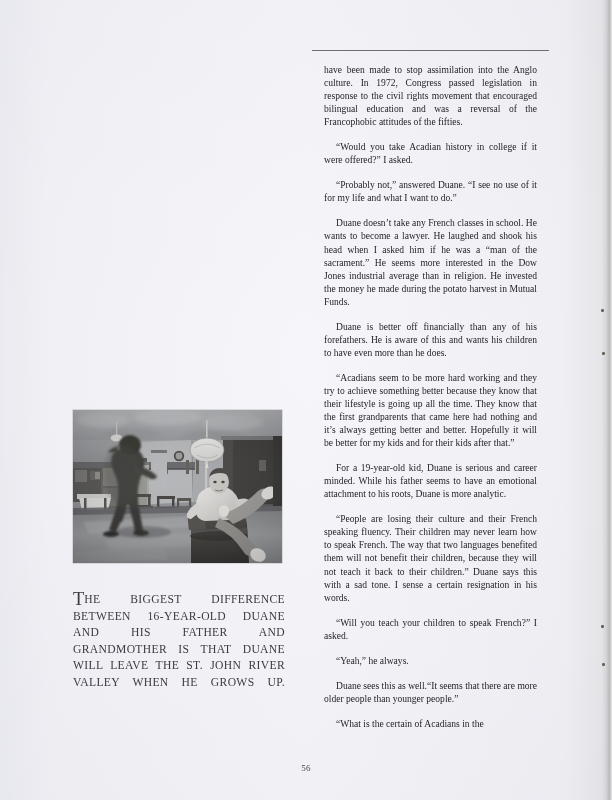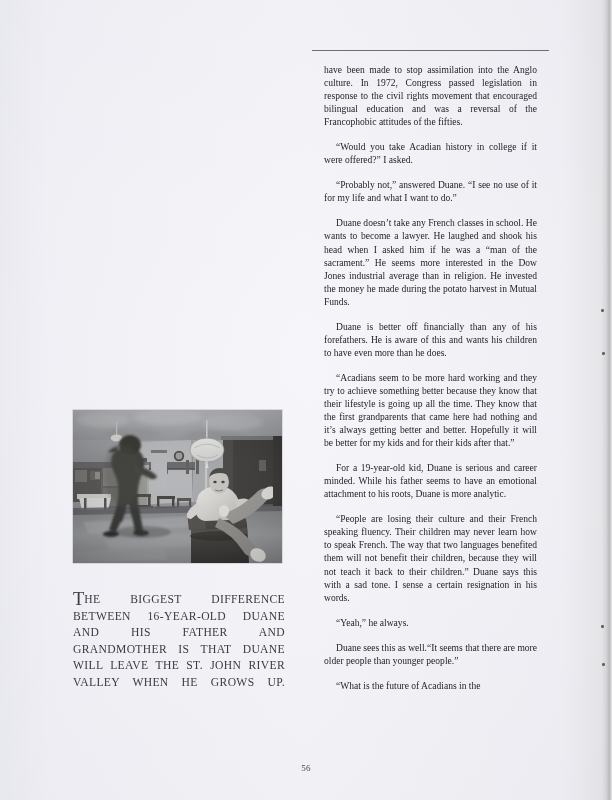--- a/index.html
+++ b/index.html
@@ -343,21 +343,22 @@
     <div id="column-rule"></div>
     <div id="body-text">
       <p class="no-indent">have been made to stop assimilation into the Anglo culture. In 1972, Congress passed legisla­tion in response to the civil rights movement that encouraged bilingual education and was a reversal of the Francophobic attitudes of the fifties.</p>
       <p>“Would you take Acadian history in college if it were offered?” I asked.</p>
       <p>“Probably not,” answered Duane. “I see no use of it for my life and what I want to do.”</p>
       <p>Duane doesn’t take any French classes in school. He wants to become a lawyer. He laughed and shook his head when I asked him if he was a “man of the sacrament.” He seems more interested in the Dow Jones industrial average than in religion. He invested the money he made during the potato harvest in Mutual Funds.</p>
       <p>Duane is better off financially than any of his forefathers. He is aware of this and wants his children to have even more than he does.</p>
       <p>“Acadians seem to be more hard working and they try to achieve something better because they know that their lifestyle is going up all the time. They know that the first grand­parents that came here had nothing and it’s always getting better and better. Hopefully it will be better for my kids and for their kids after that.”</p>
       <p>For a 19-year-old kid, Duane is serious and career minded. While his father seems to have an emotional attachment to his roots, Duane is more analytic.</p>
       <p>“People are losing their culture and their French speaking fluency. Their children may never learn how to speak French. The way that two languages benefited them will not benefit their children, because they will not teach it back to their children.” Duane says this with a sad tone. I sense a certain resignation in his words.</p>
+      <p>“Will you teach your children to speak French?” I asked.</p>
       <p>“Yeah,” he always.</p>
       <p>Duane sees this as well.“It seems that there are more older people than younger people.”</p>
-      <p>“What is the future of Acadians in the</p>
+      <p>“What is the certain of Acadians in the</p>
     </div>
   </div>
 
   <div id="page-number">56</div>
 
 </div>
 
 </body></html>

